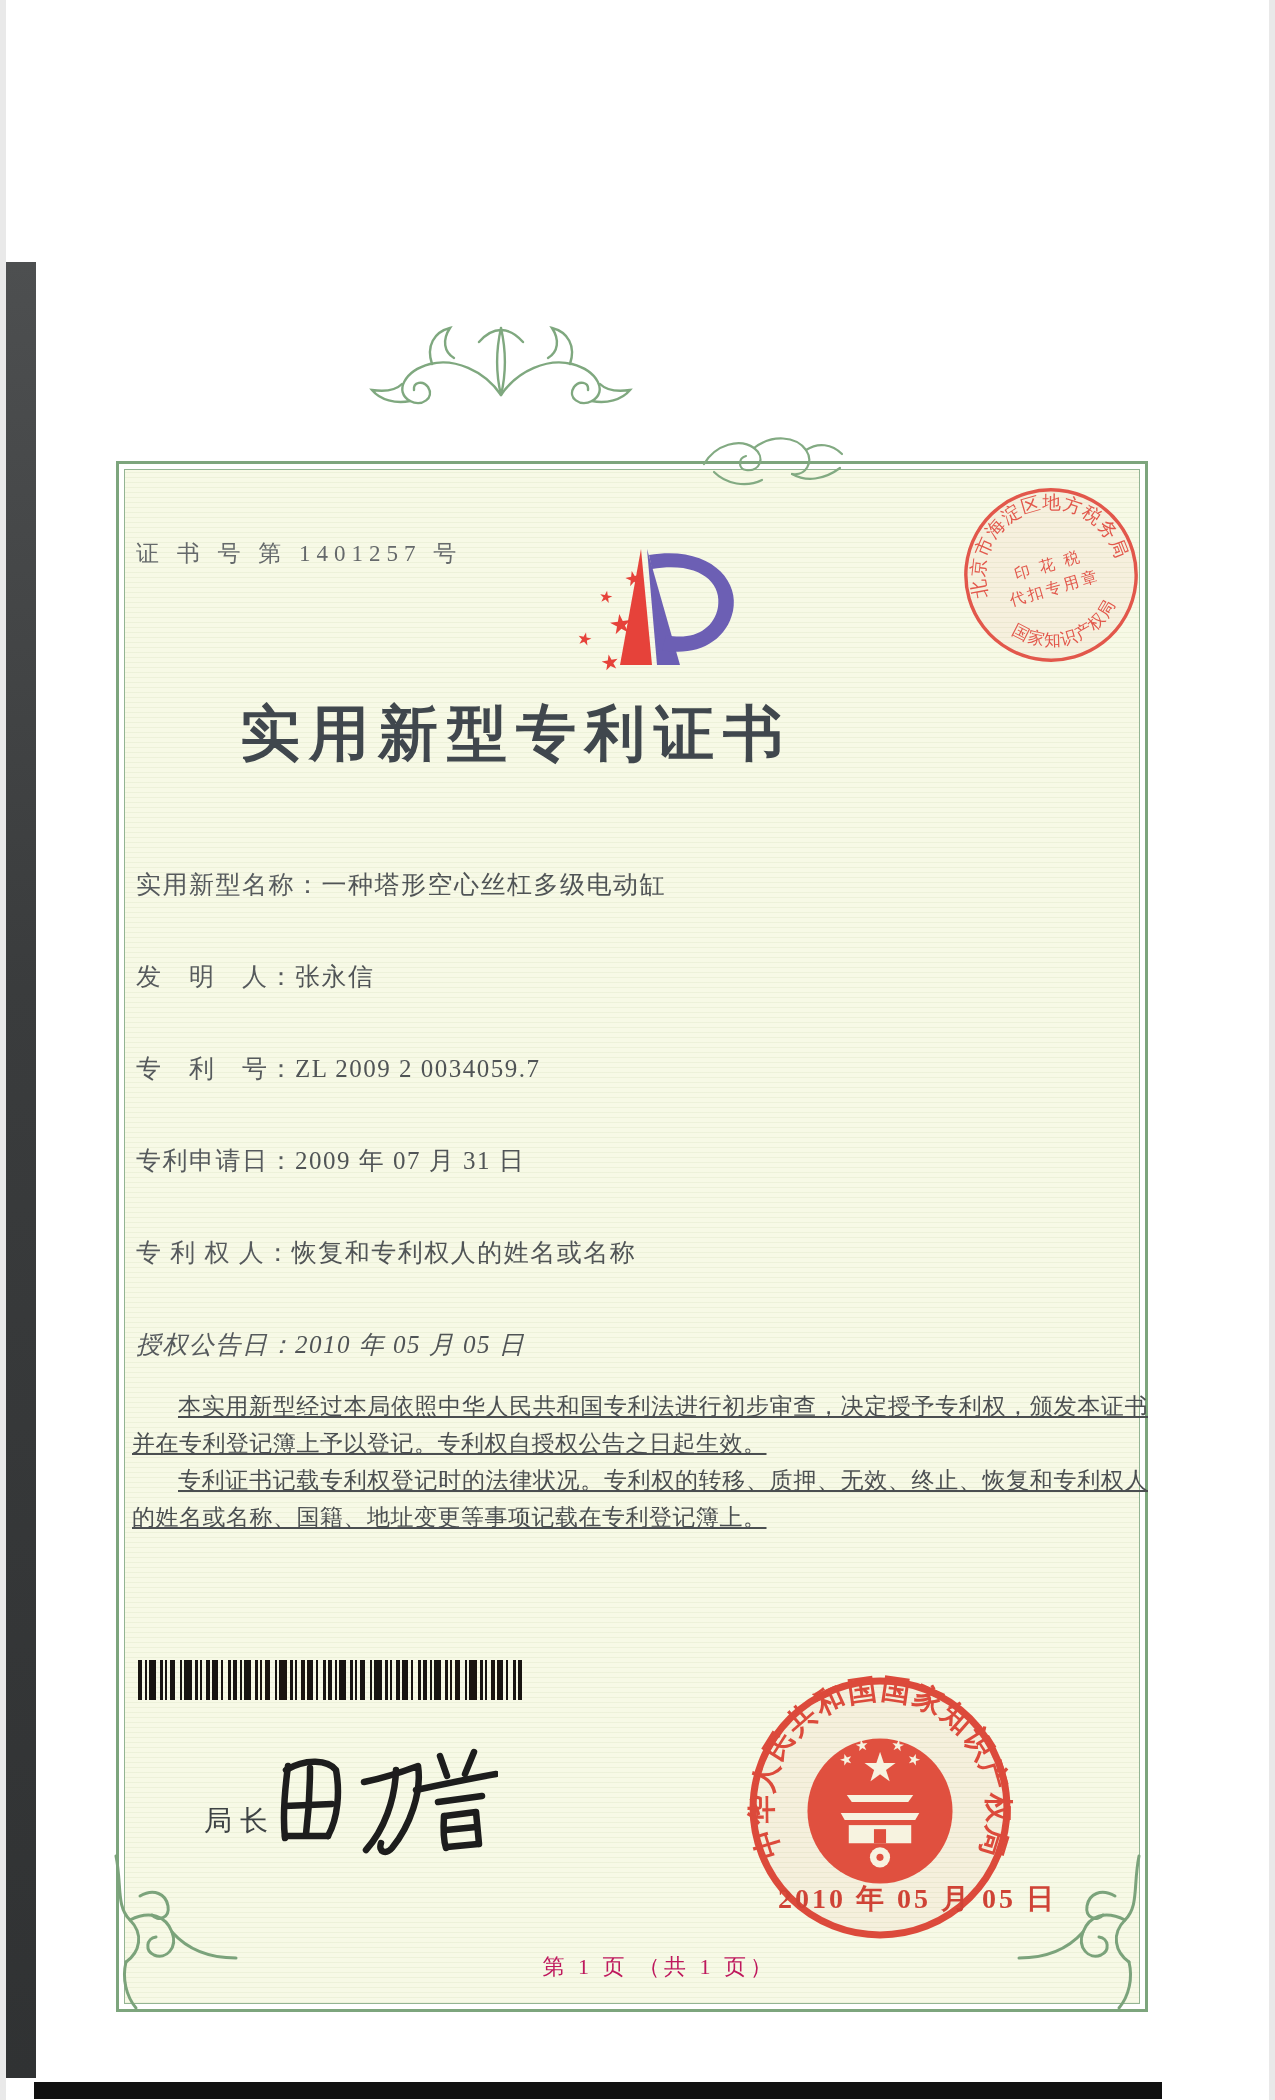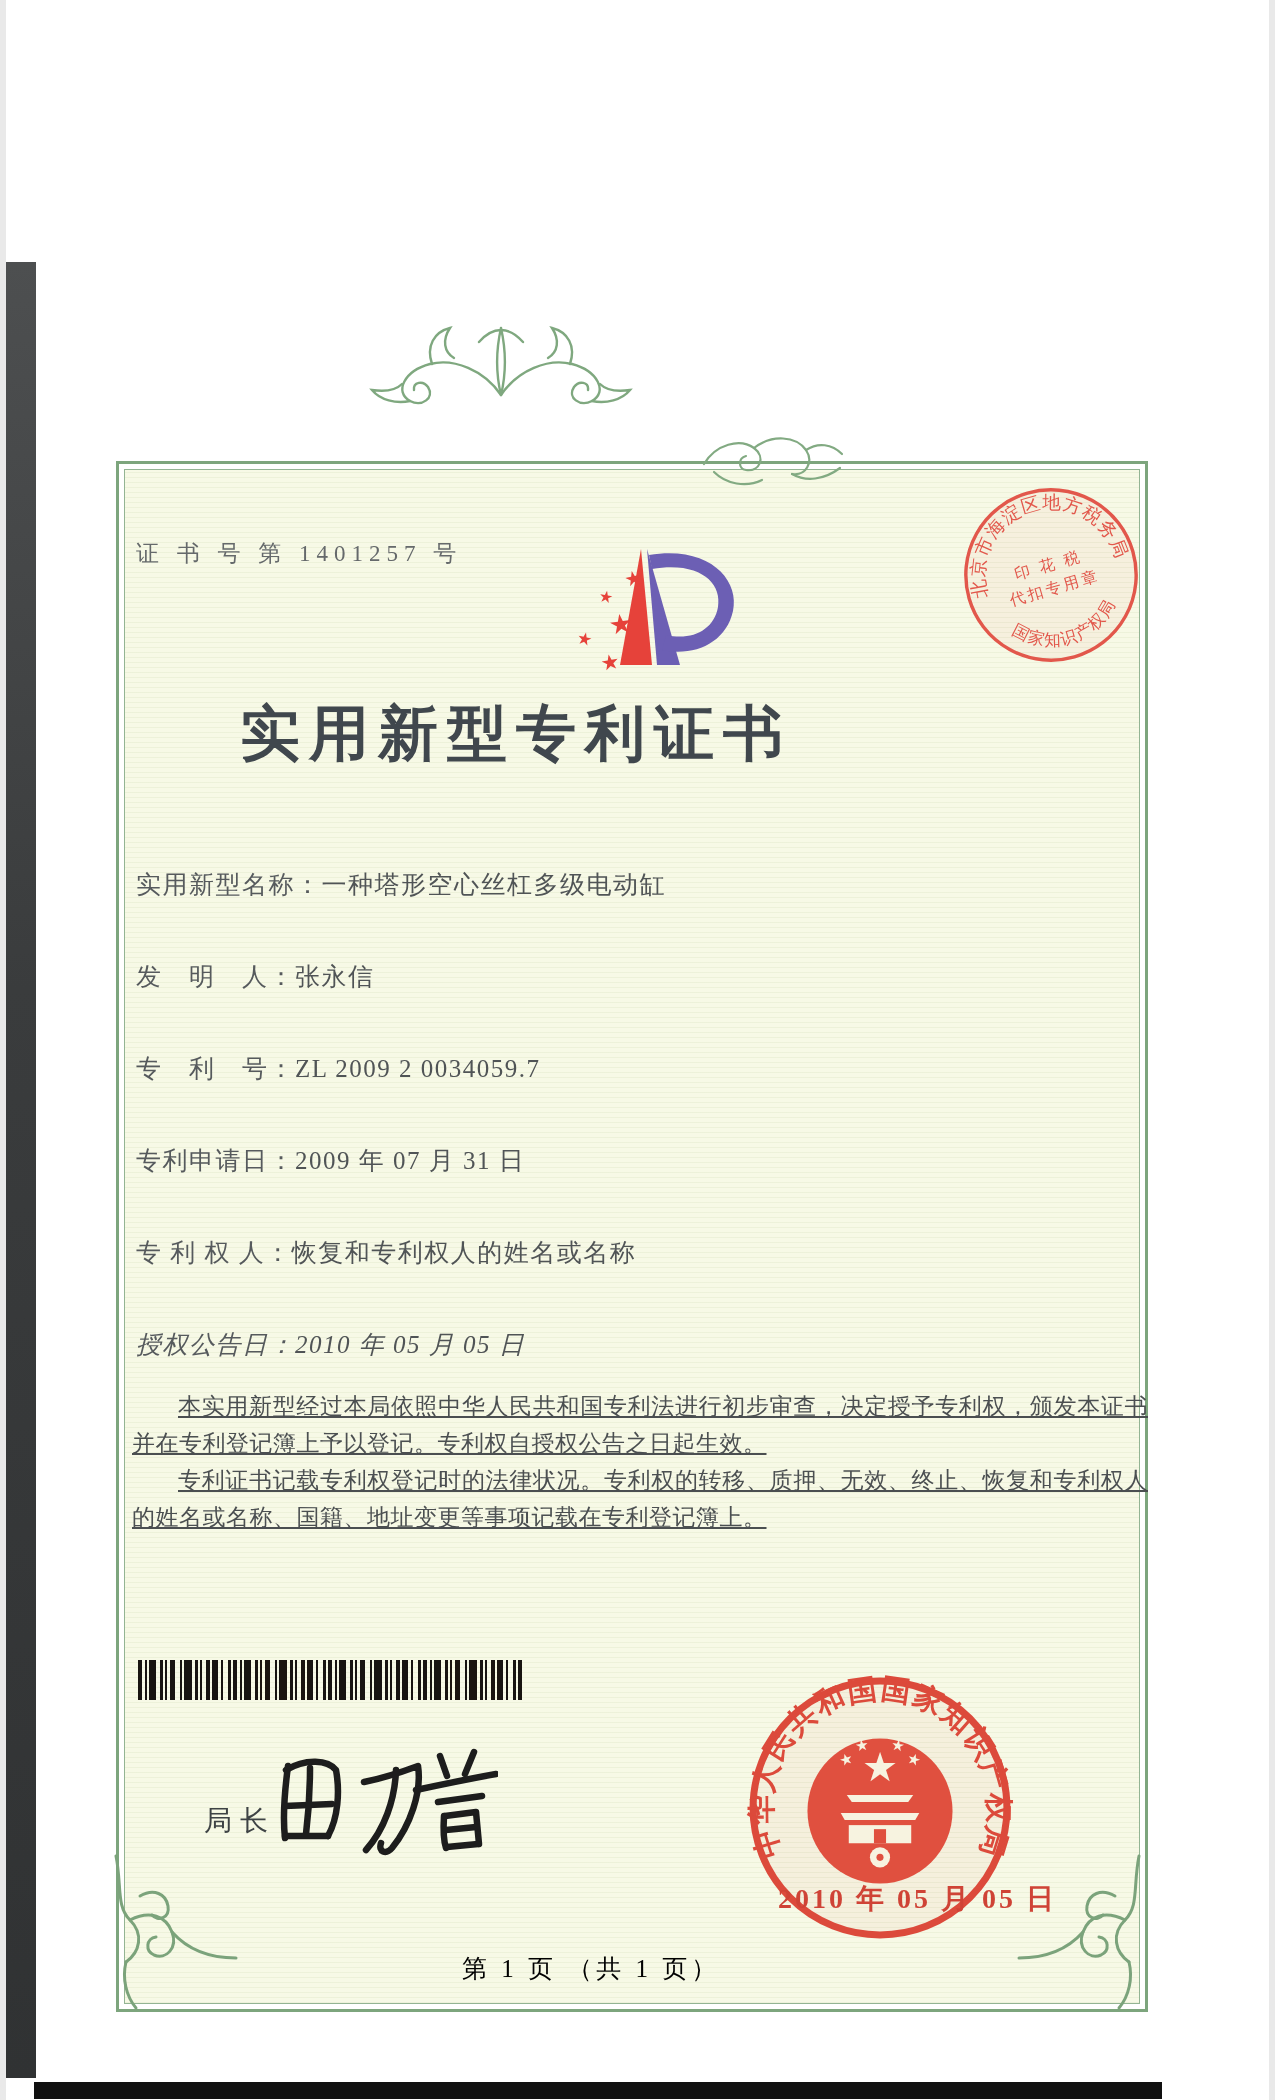--- a/index.html
+++ b/index.html
@@ -58,22 +58,22 @@
 
   .tax-stamp { position:absolute; left:952px; top:482px; width:186px; height:186px;
                transform:rotate(-16deg); }
   .stamp-arc { font-size:19px; fill:#e2574b; letter-spacing:1px;
                font-family:"Liberation Serif","DejaVu Serif",serif; }
   .stamp-arc-b { font-size:17px; fill:#e2574b; letter-spacing:1px;
                font-family:"Liberation Serif","DejaVu Serif",serif; }
   .stamp-center { font-size:16px; fill:#e2574b; letter-spacing:3px;
                font-family:"Liberation Serif","DejaVu Serif",serif; }
 
-  .footer { position:absolute; left:400px; top:1952px; width:370px; text-align:center;
-            font-size:25px; letter-spacing:4px; color:#000000; }
+  .footer { position:absolute; left:400px; top:1952px; width:370px; text-align:right;
+            font-size:22px; letter-spacing:4px; color:#be185d; }
 </style>
 </head>
 <body>
 
 <div class="page">
 
   <div class="scan-left"></div>
   <div class="scan-bottom"></div>
 
   <div class="frame">

